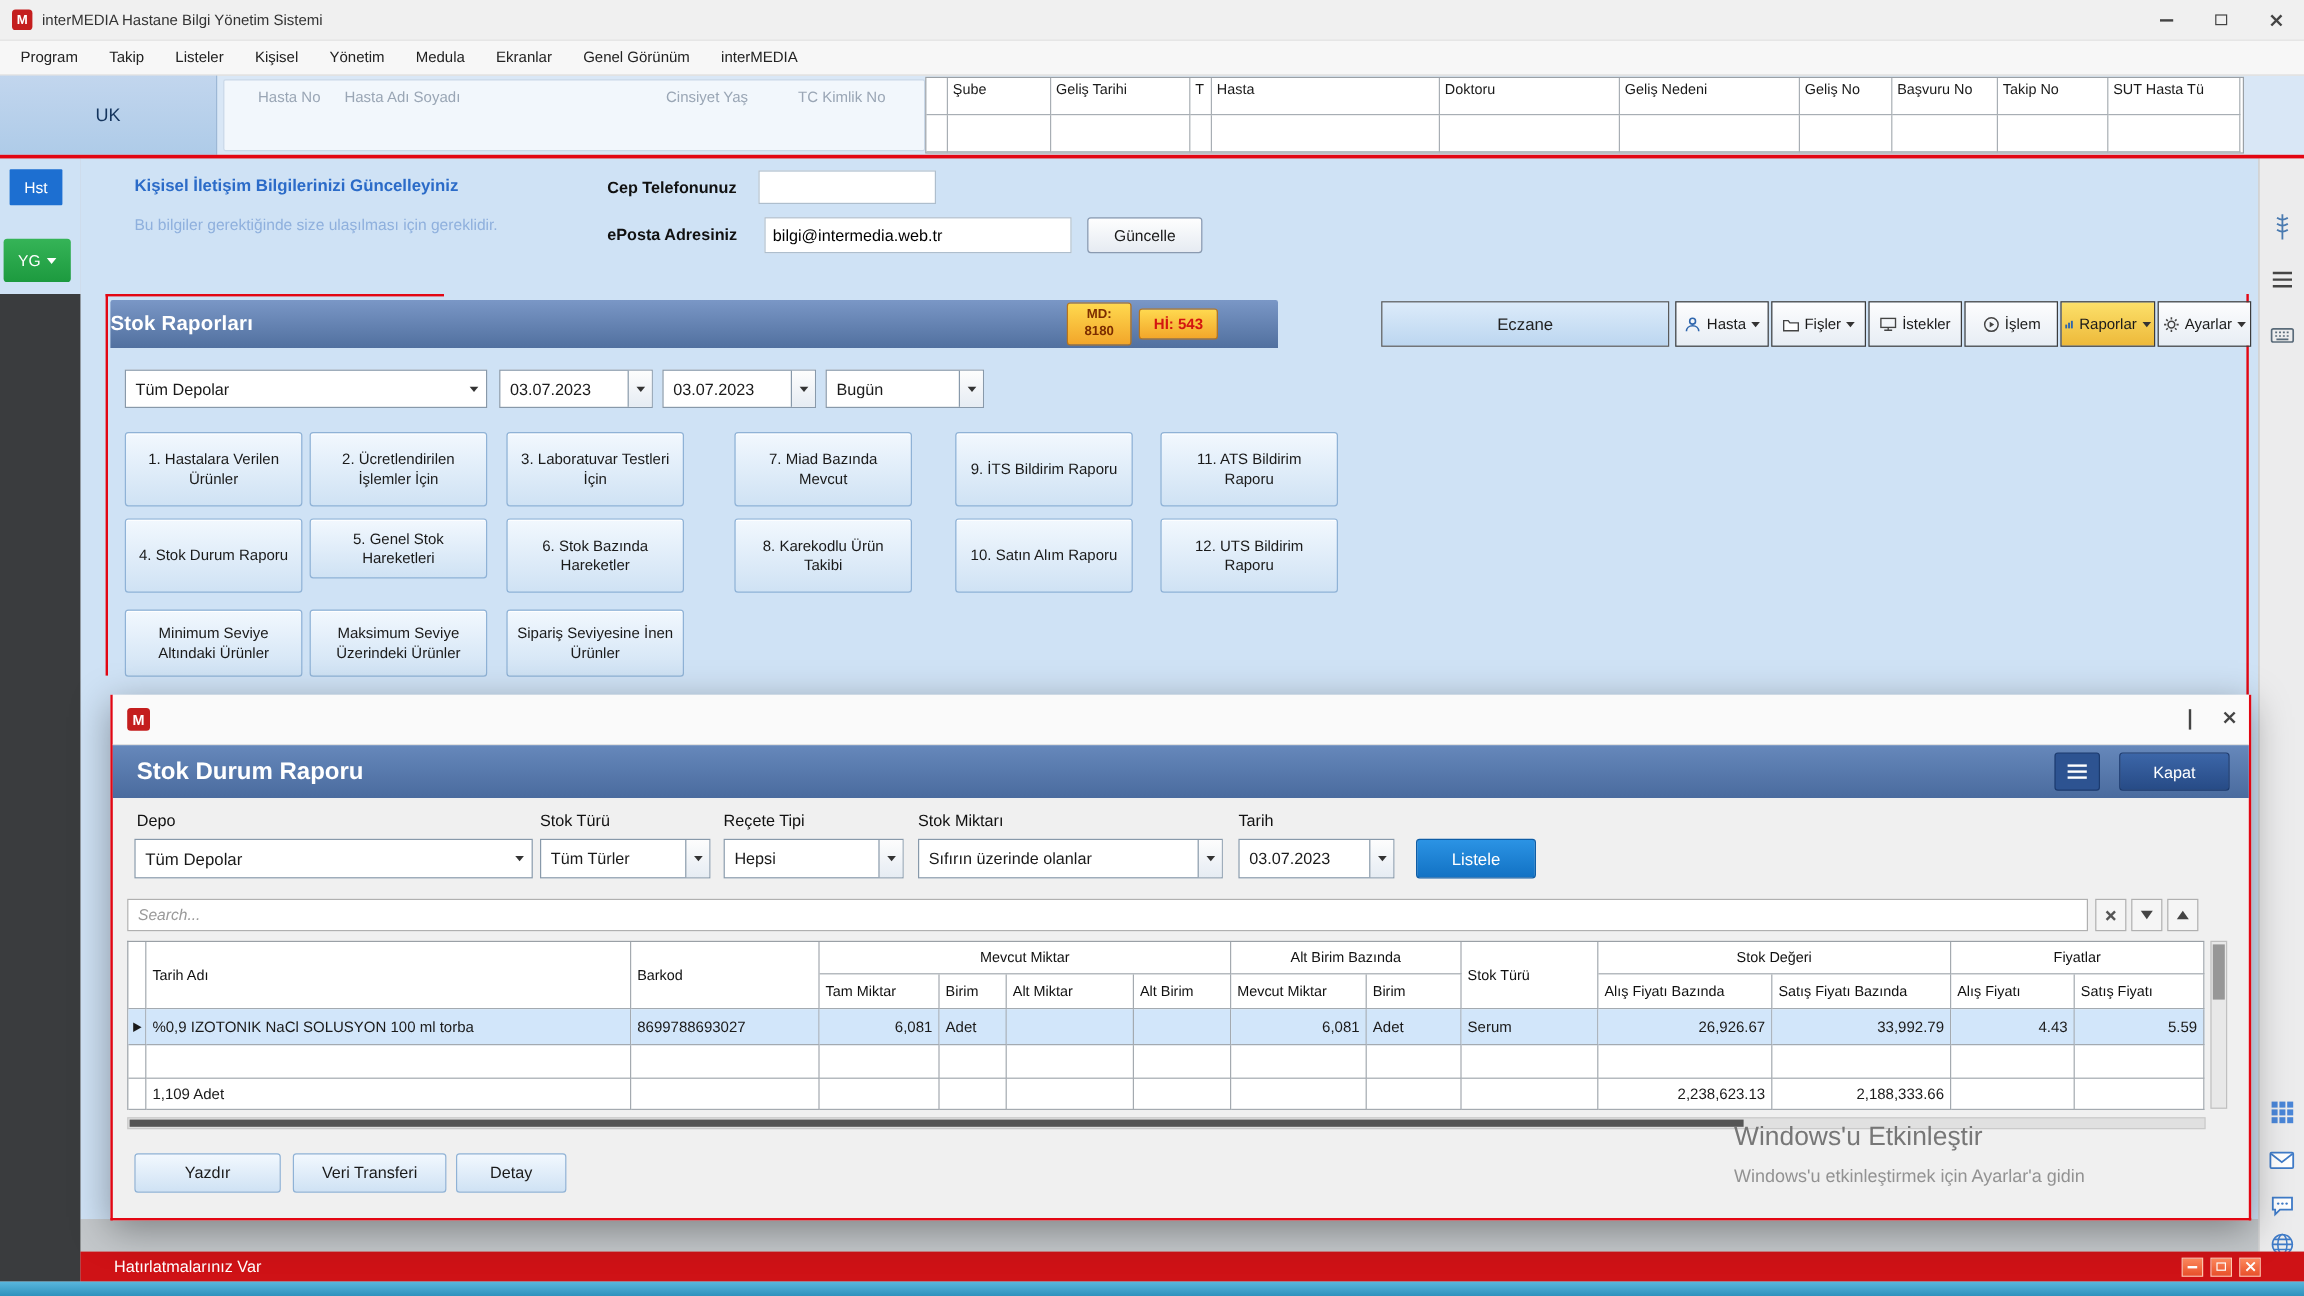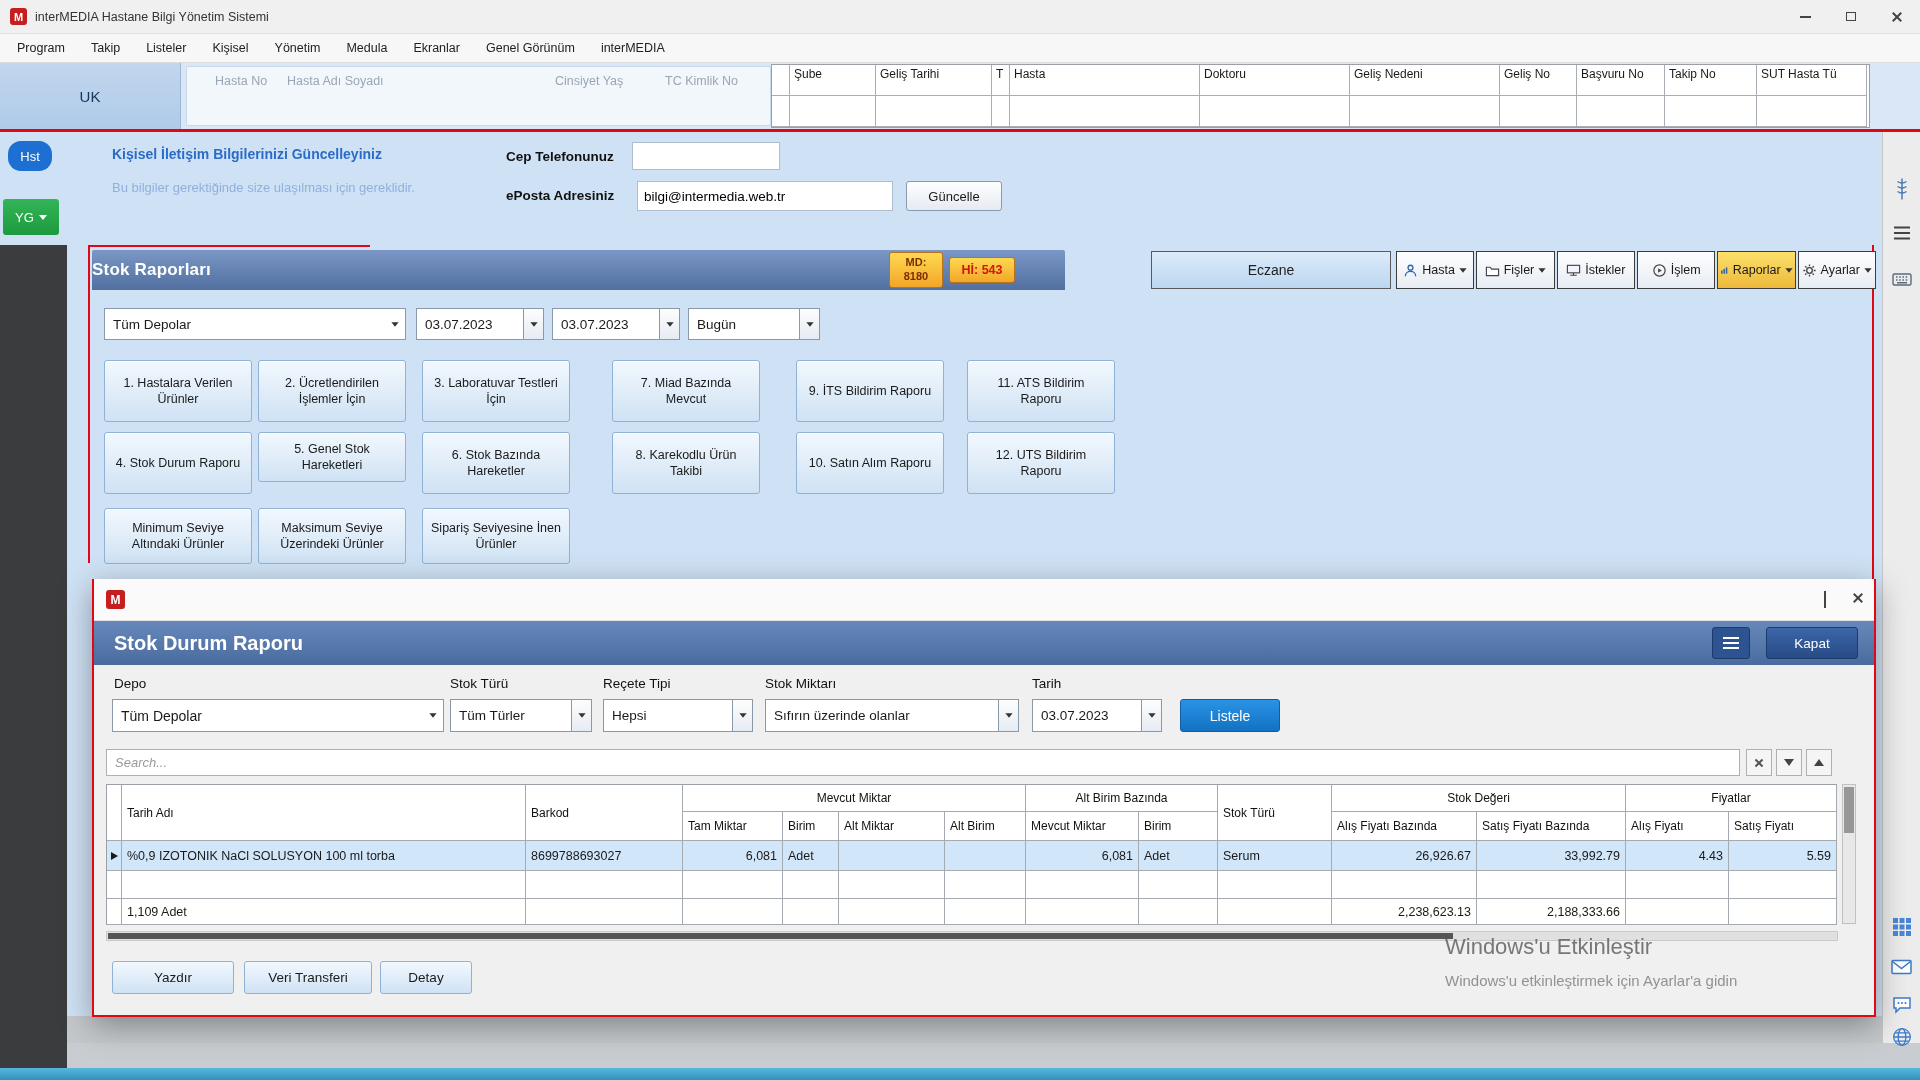--- a/index.html
+++ b/index.html
@@ -32,21 +32,21 @@
 .pt-table{left:771px;top:64px;width:1099px;height:64px;background:#fff;border:1px solid #9aa0a6;display:grid;grid-template-columns:18px 86px 116px 18px 190px 150px 150px 77px 88px 92px 110px;grid-template-rows:31px 31px;z-index:6}
 .ptc{border-right:1px solid #a8aeb4;border-bottom:1px solid #a8aeb4;font-size:12px;padding:2px 4px;overflow:hidden;white-space:nowrap;display:flex;align-items:flex-start}
 .redline{left:0;top:129px;width:1920px;height:3px;background:#e30613;z-index:9}
 
 
 .content-blue{left:67px;top:132px;width:1815px;height:884px;background:#cfe2f5;z-index:1}
 .content-gray{left:67px;top:1016px;width:1815px;height:27px;background:#c4c8cb;z-index:1}
 
 
 .sidebar-top{left:0;top:132px;width:67px;height:113px;background:#cfe2f5;z-index:4}
-.hst-btn{left:8px;top:141px;width:44px;height:30px;background:#1d6fd1;border-radius:13px;color:#fff;font-size:13px;display:flex;align-items:center;justify-content:center;z-index:5}
+.hst-btn{left:8px;top:141px;width:44px;height:30px;background:#1d6fd1;border-radius:1px;color:#fff;font-size:13px;display:flex;align-items:center;justify-content:center;z-index:5}
 .yg-btn{left:3px;top:199px;width:56px;height:36px;background:linear-gradient(#35b457,#1d9a3f);border-radius:3px;color:#fff;font-size:13px;display:flex;align-items:center;justify-content:center;gap:5px;z-index:5}
 .sidebar-dark{left:0;top:245px;width:67px;height:823px;background:#3a3c3e;z-index:4}
 .sb-ic{position:absolute;left:0;width:67px;display:flex;justify-content:center}
 .sb-tile-orange{position:absolute;left:6px;width:55px;height:42px;background:linear-gradient(#f5a93d,#e5821e);border-radius:4px;display:flex;align-items:center;justify-content:center}
 .sb-tile-power{position:absolute;left:6px;width:50px;height:44px;background:#26282a;border:1px solid #515151;border-radius:6px;display:flex;align-items:center;justify-content:center}
 
 
 .right-strip{left:1882px;top:63px;width:38px;height:980px;background:#ececed;border-left:1px solid #c8c8c8;z-index:3}
 .rs-ic{position:absolute;left:1888px;width:28px;display:flex;justify-content:center;z-index:4}
 
@@ -618,15 +618,31 @@
       </div>
 
     <div class="m-btn" style="left:18px;width:122px">Yazdır</div>
     <div class="m-btn" style="left:150px;width:128px">Veri Transferi</div>
     <div class="m-btn" style="left:286px;width:92px">Detay</div>
   </div>
 
   <span class="abs wm1">Windows'u Etkinleştir</span>
   <span class="abs wm2">Windows'u etkinleştirmek için Ayarlar'a gidin</span>
 
+  <div class="abs footer">
+    <span class="footer-text">Hatırlatmalarınız Var</span>
+    <div class="fsq-wrap">
+      <div class="fsq">
+          <i class="mini-dash"></i>
+        </div>
+      <div class="fsq">
+          <i class="mini-box"></i>
+        </div>
+      <div class="fsq">
+        <svg width="9" height="9">
+            <path d="M1 1l7 7M8 1L1 8" stroke="#fff" stroke-width="1.6"></path>
+          </svg>
+      </div>
+    </div>
+  </div>
   <div class="abs bottom-sliver"></div>
 
 </div>
 
 </body></html>

